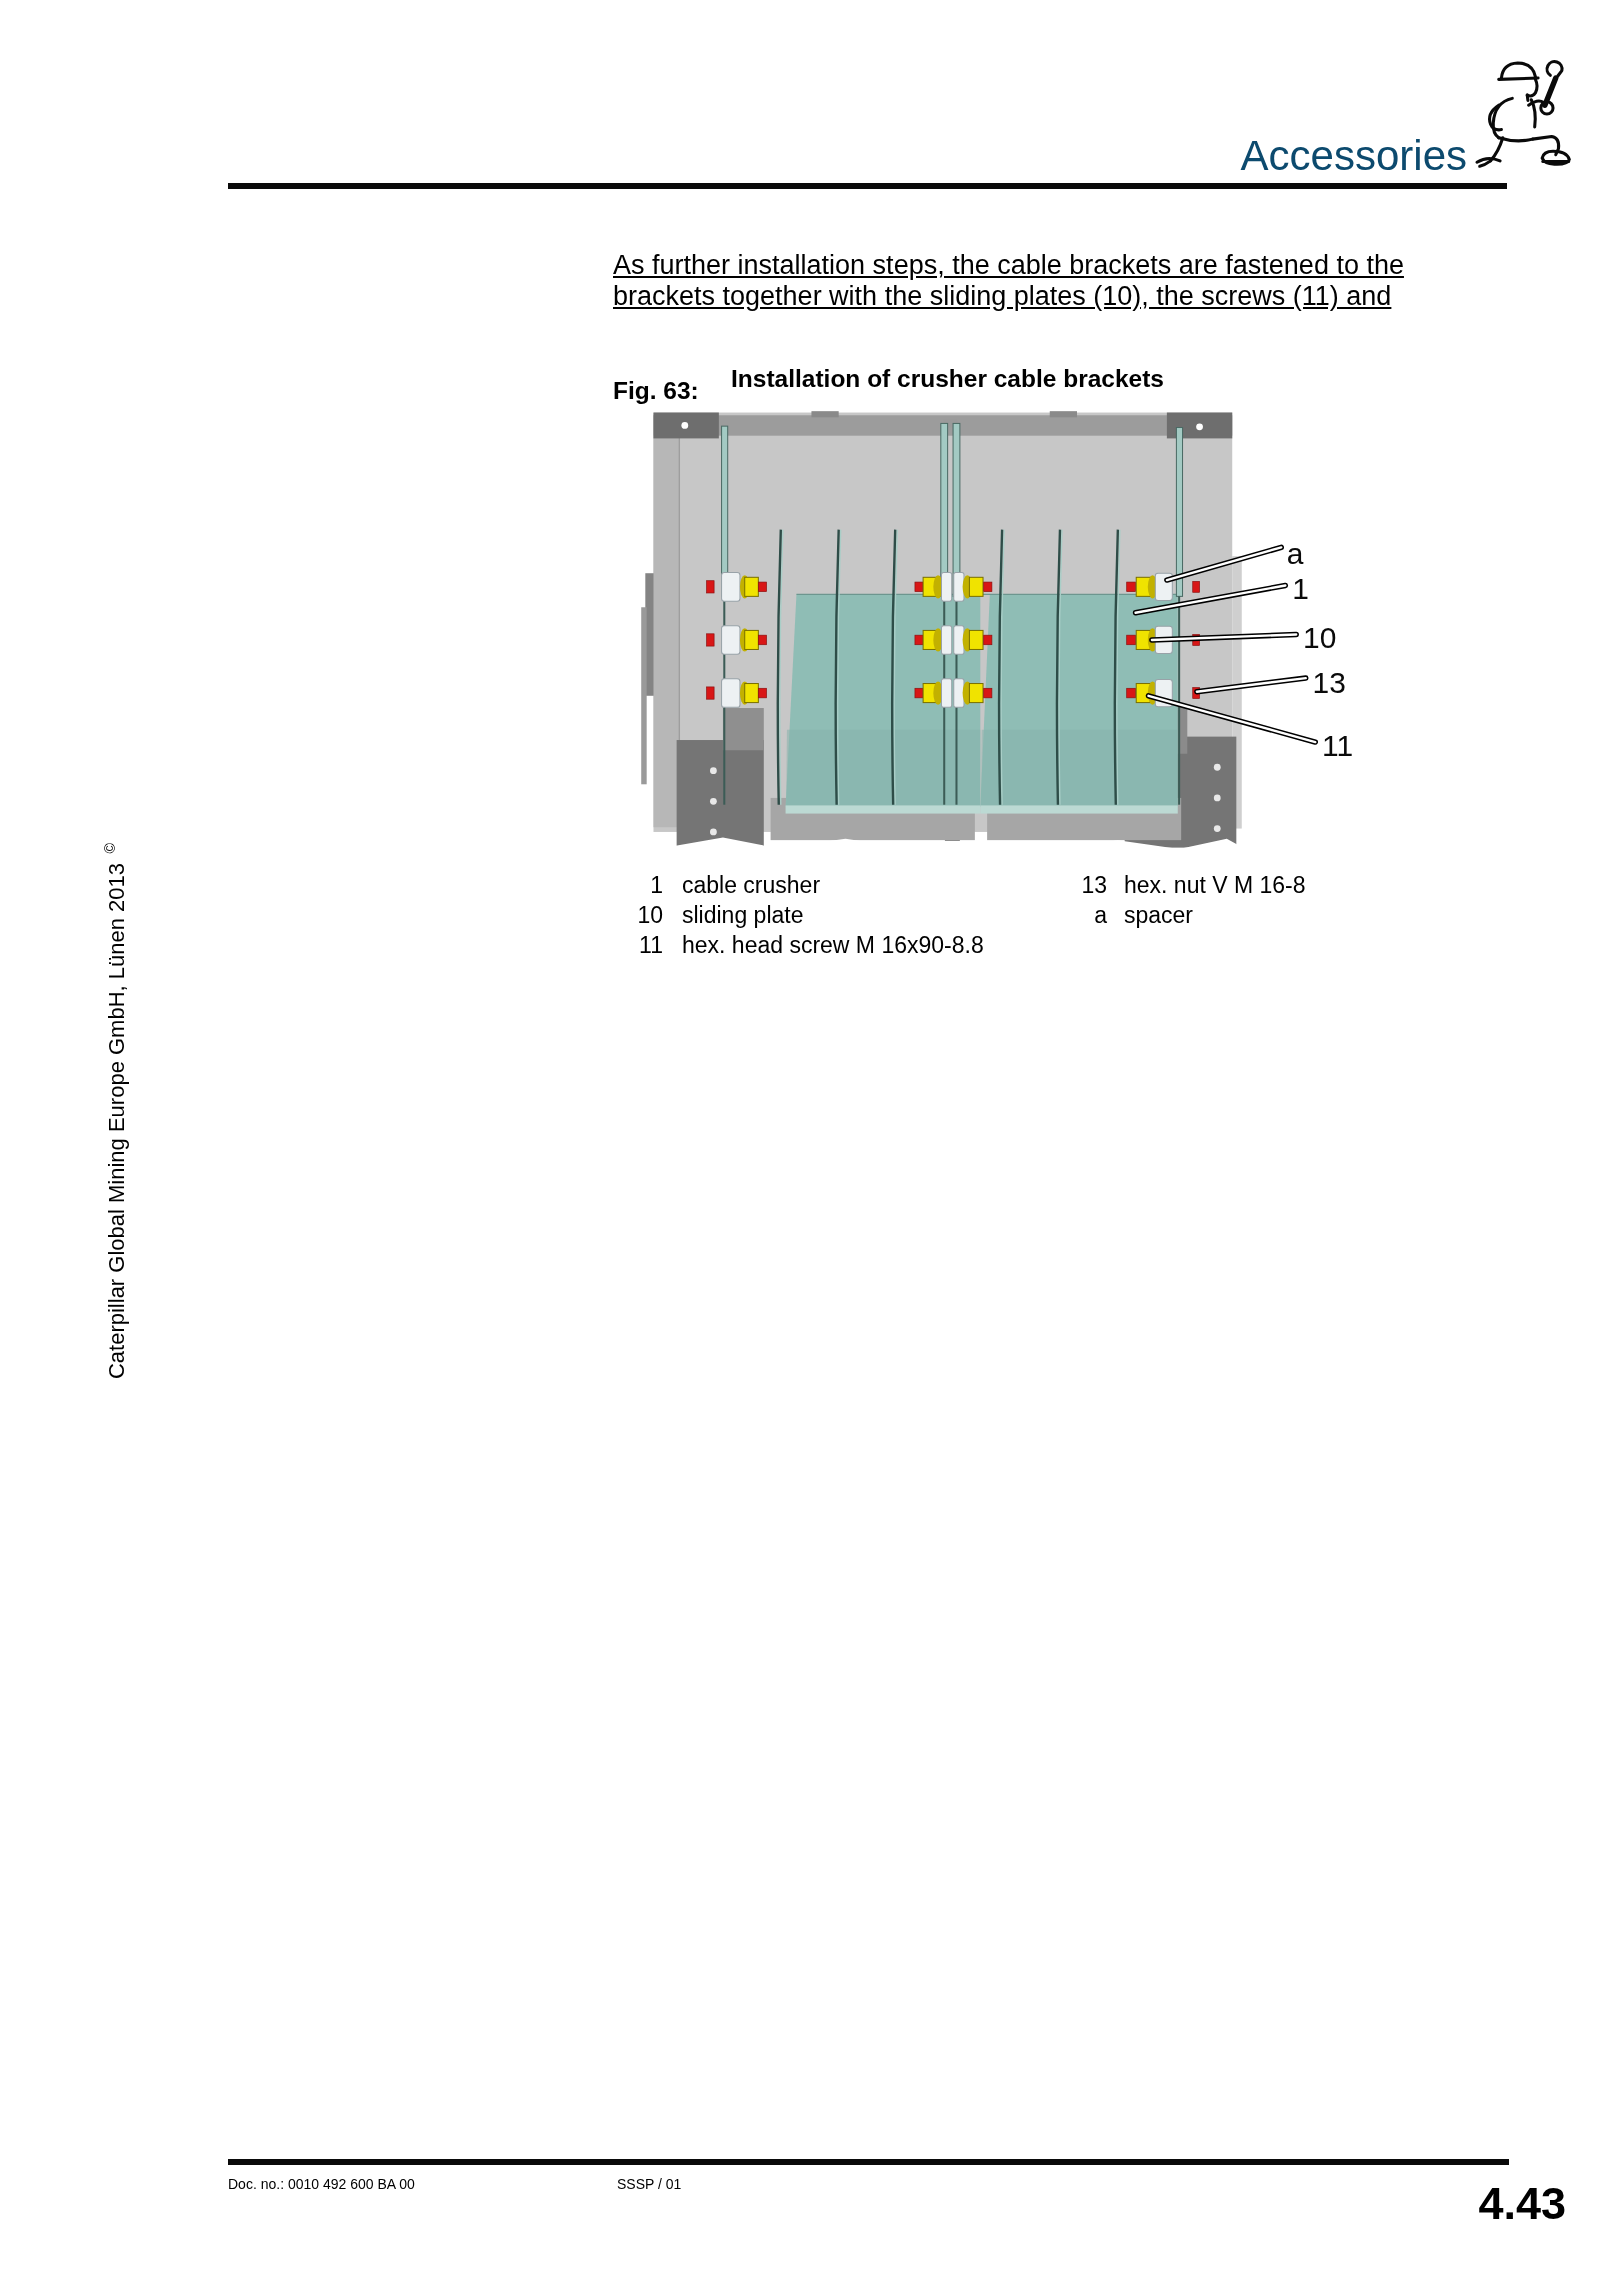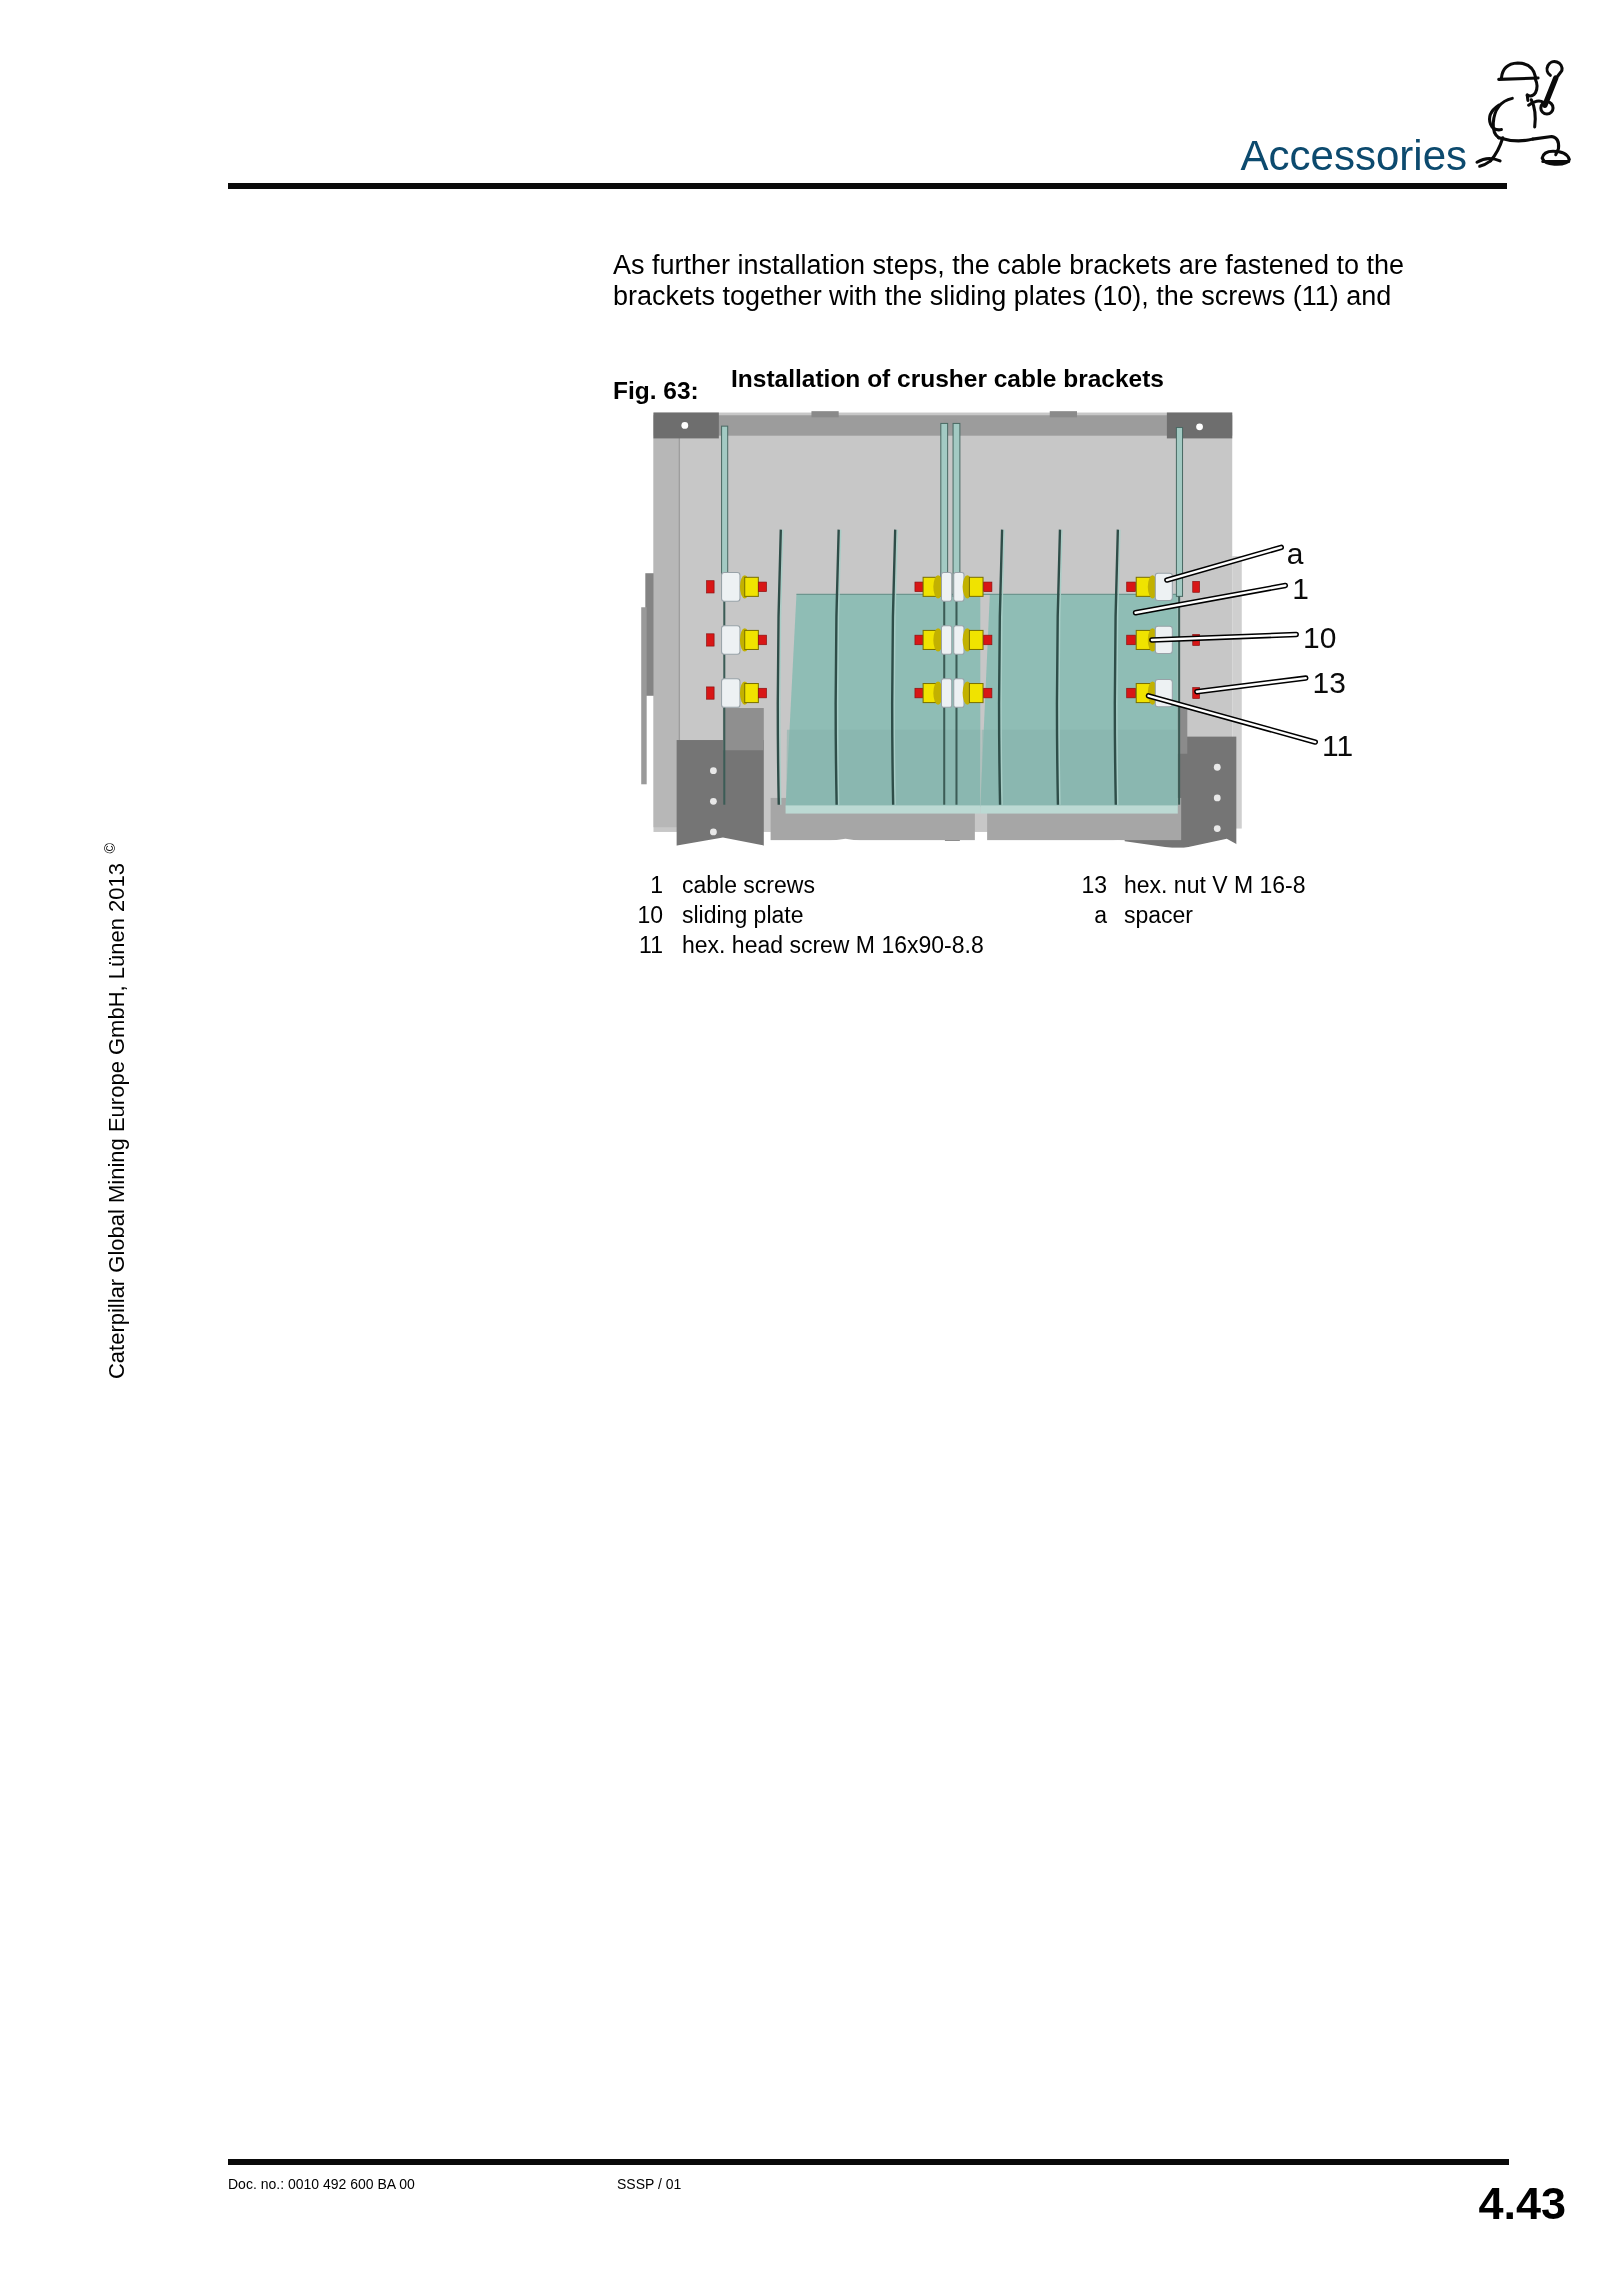--- a/index.html
+++ b/index.html
@@ -6,21 +6,21 @@
   .page{
     position:relative;width:1622px;height:2295px;margin:0 auto;
     background:#ffffff;overflow:hidden;
     font-family:"Liberation Sans", sans-serif;color:#000;
   }
   .abs{position:absolute;}
   
   .page-heading{font-size:42px;line-height:1.05;letter-spacing:0px;color:#0c4a6e;}
   .rule{background:#0a0a0a;}
   
-  .bodytext{font-size:27px;line-height:31px;white-space:nowrap;}
+  .bodytext{font-size:27px;line-height:31px;white-space:nowrap;text-decoration:underline;}
   
   .caption{font-size:24.5px;font-weight:bold;white-space:nowrap;}
   
   .legend-row{position:absolute;font-size:23px;line-height:26px;white-space:nowrap;display:flex;}
   .lnum{display:inline-block;text-align:right;}
   .legend-left .lnum{width:39px;margin-right:19px;}
   .legend-right .lnum{width:27px;margin-right:17px;}
   
   .sidebar{
     font-size:22px;white-space:nowrap;
@@ -217,21 +217,21 @@
 
     <text x="948" y="236">a</text>
     <text x="956" y="288">1</text>
     <text x="972" y="360">10</text>
     <text x="986" y="426">13</text>
     <text x="1000" y="518">11</text>
   </svg>
 
   <div class="legend-row legend-left" style="left:624px;top:872px;">
     <span class="lnum">1</span>
-    <span class="llab">cable screws</span>
+    <span class="llab">cable crusher</span>
   </div>
   <div class="legend-row legend-left" style="left:624px;top:902px;">
     <span class="lnum">10</span>
     <span class="llab">sliding plate</span>
   </div>
   <div class="legend-row legend-left" style="left:624px;top:932px;">
     <span class="lnum">11</span>
     <span class="llab">hex. head screw M 16x90-8.8</span>
   </div>
   <div class="legend-row legend-right" style="left:1080px;top:872px;">

